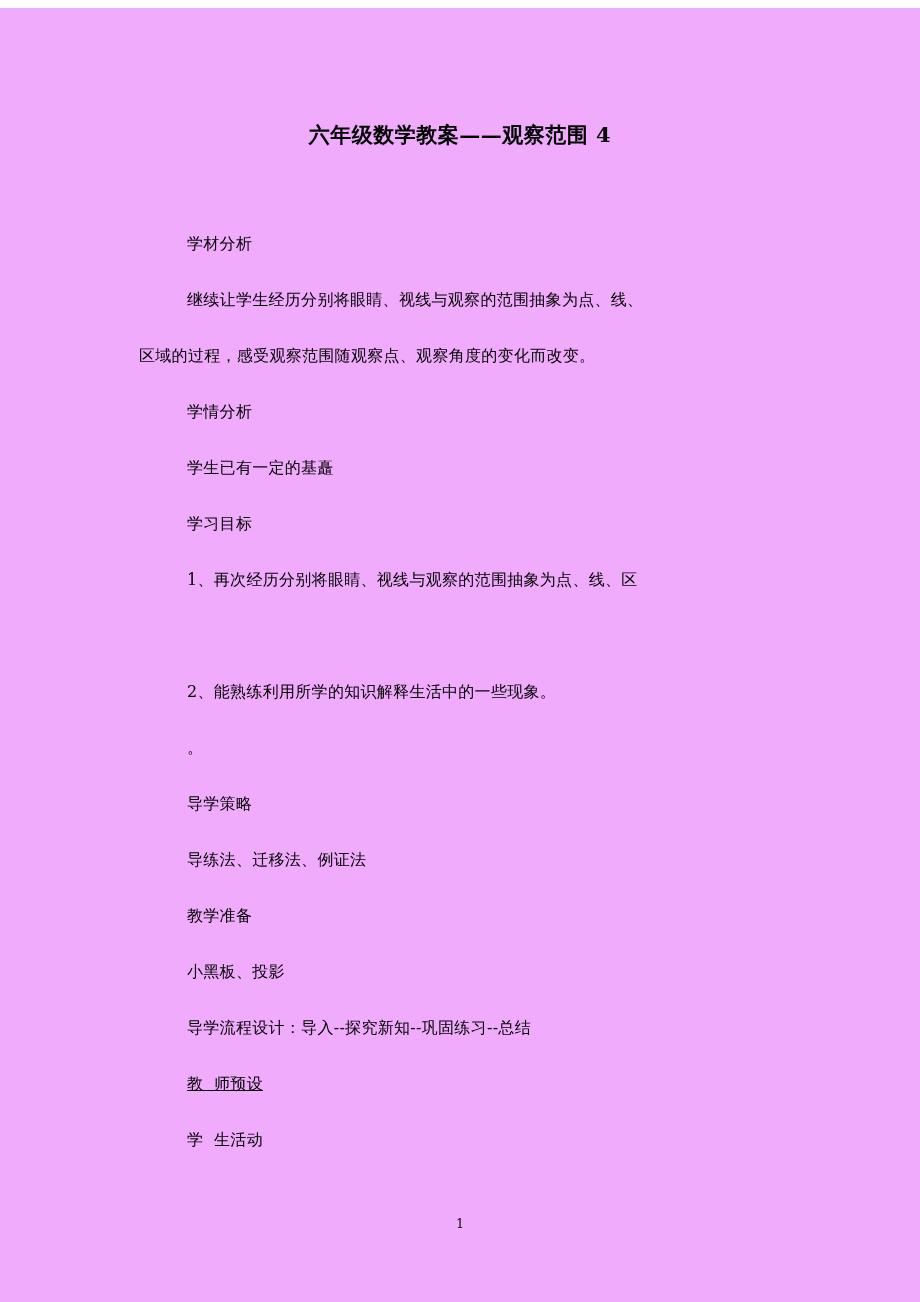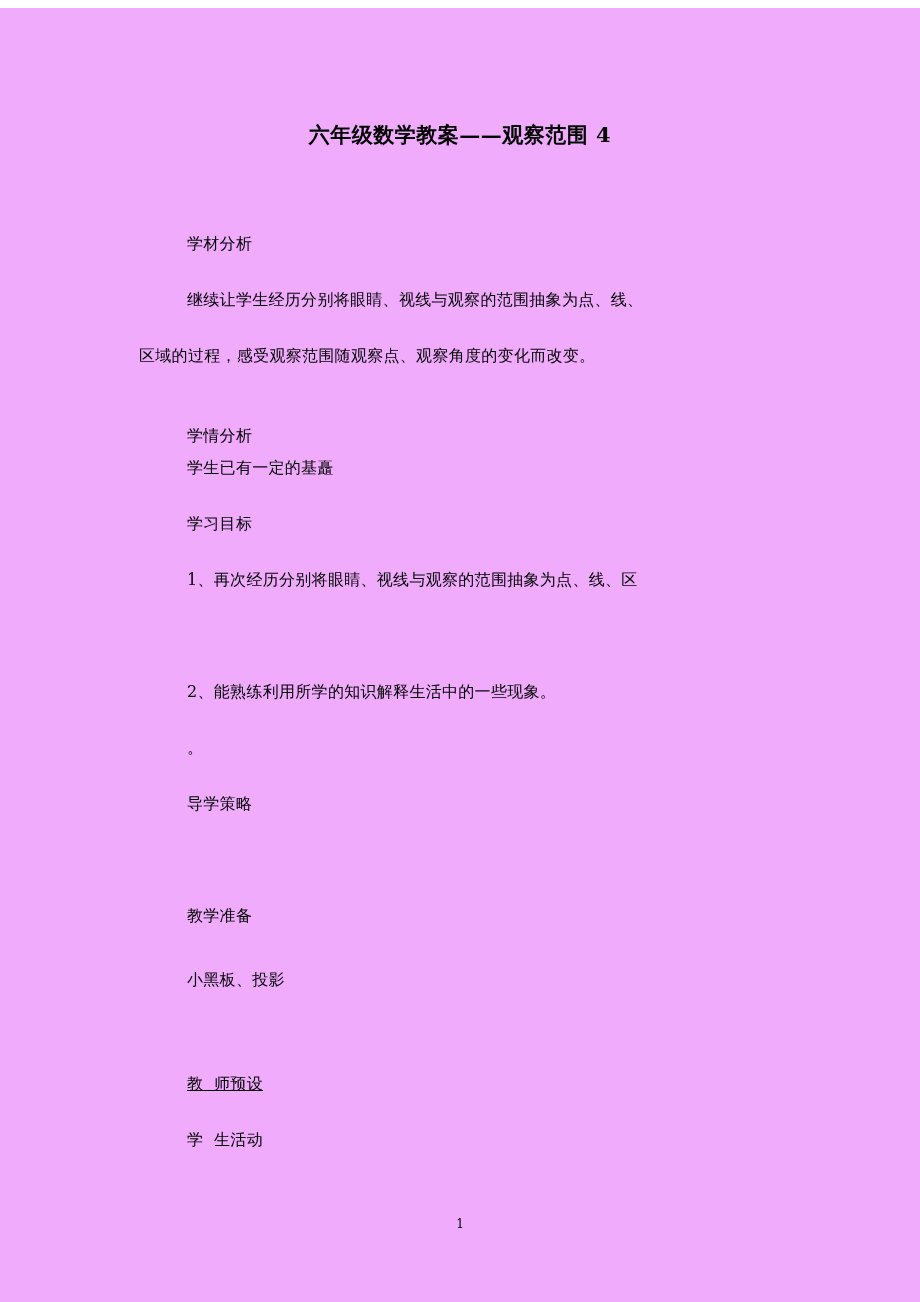--- a/index.html
+++ b/index.html
@@ -55,30 +55,32 @@
 </head>
 <body>
 
 <div class="page">
   <div class="title">六年级数学教案——观察范围 4</div>
 
   <div class="line indent" style="top:222px;">学材分析</div>
   <div class="line flush" style="top:334px;">区域的过程，感受观察范围随观察点、观察角度的变化而改变。</div>
   <div class="line indent" style="top:278px;">继续让学生经历分别将眼睛、视线与观察的范围抽象为点、线、</div>
 
-  <div class="line indent" style="top:390px;margin-top:24px;">学情分析</div>
+  <div class="line indent" style="top:390px;">学情分析</div>
   <div class="line indent" style="top:446px;">学生已有一定的基矗</div>
 
   <div class="line indent" style="top:502px;">学习目标</div>
   <div class="line indent" style="top:558px;">1、再次经历分别将眼睛、视线与观察的范围抽象为点、线、区</div>
   <div class="line indent" style="top:670px;">2、能熟练利用所学的知识解释生活中的一些现象。</div>
   <div class="line indent" style="top:726px;">。</div>
 
   <div class="line indent" style="top:782px;">导学策略</div>
+  <div class="line indent" style="top:838px;">导练法、迁移法、例证法</div>
 
   <div class="line indent" style="top:894px;">教学准备</div>
-  <div class="line indent" style="top:950px;margin-top:8px;">小黑板、投影</div>
+  <div class="line indent" style="top:950px;">小黑板、投影</div>
 
+  <div class="line indent" style="top:1006px;">导学流程设计：导入--探究新知--巩固练习--总结</div>
   <div class="line indent" style="top:1062px;white-space:pre;text-decoration:underline;">教  师预设</div>
   <div class="line indent" style="top:1118px;white-space:pre;">学  生活动</div>
 
   <div class="page-number">1</div>
 </div>
 
 </body></html>

